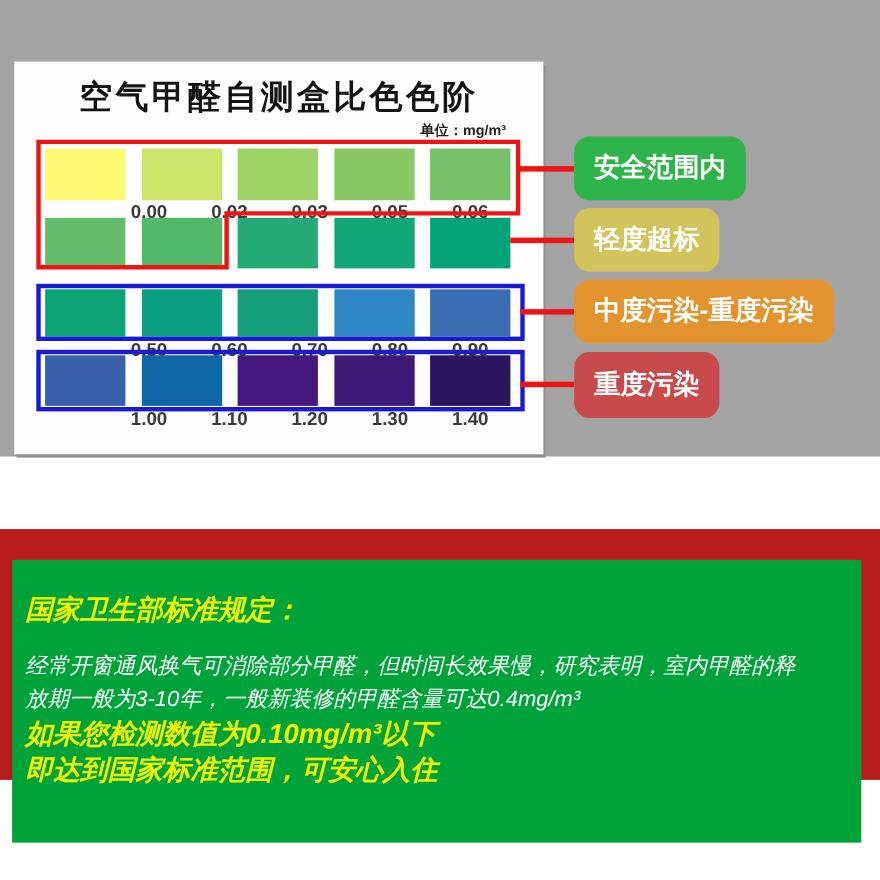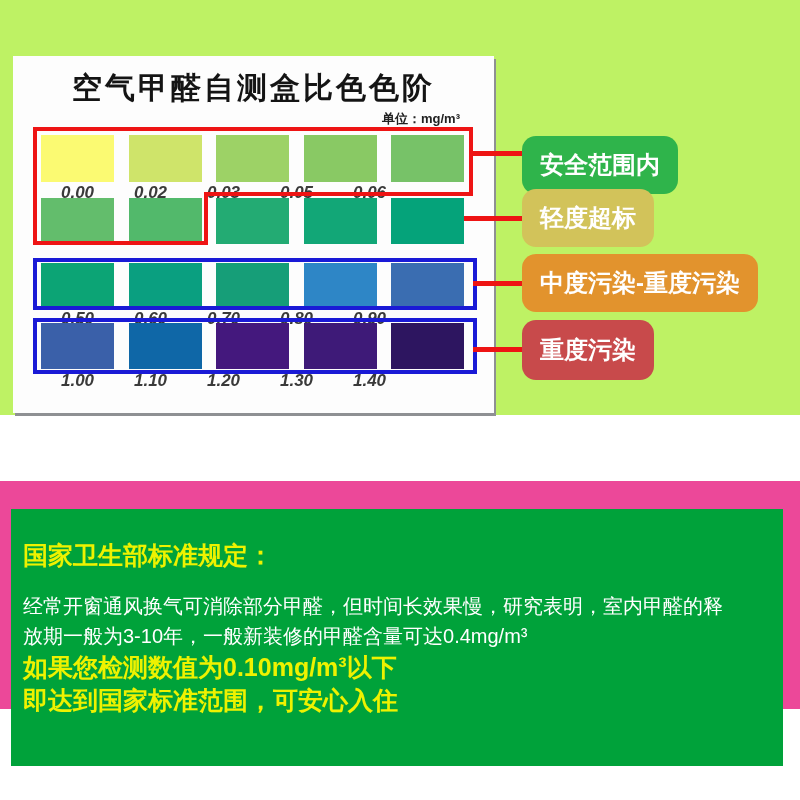--- a/index.html
+++ b/index.html
@@ -1,48 +1,48 @@
 <!DOCTYPE html>
 <html><head>
 <meta charset="utf-8">
 <style>
   html,body{margin:0;padding:0;background:#ffffff;}
   .stage{position:relative;width:800px;height:800px;overflow:hidden;
          font-family:"Liberation Sans","DejaVu Sans",sans-serif;}
   
-  .top-section{position:absolute;left:0;top:0;width:800px;height:415px;background:#bef264;}
+  .top-section{position:absolute;left:0;top:0;width:800px;height:415px;background:#a3a3a3;}
   .card{position:absolute;left:13px;top:56px;width:481px;height:357px;background:#fdfdfd;
         box-shadow:2px 3px 0 #8e9093;}
   .card-title{position:absolute;left:0;top:12px;width:100%;text-align:center;
               font-size:30px;font-weight:900;color:#141414;letter-spacing:3px;}
   .card-unit{position:absolute;right:34px;top:54px;font-size:13px;font-weight:bold;color:#222;margin-left:14px;}
   .sw-row{position:absolute;left:28px;width:423px;display:flex;justify-content:space-between;}
   .swatch{width:73px;}
   .r1 .swatch{height:47px;} .r2 .swatch{height:46px;} .r3 .swatch{height:43px;} .r4 .swatch{height:46px;}
-  .val-row{position:absolute;left:28px;width:423px;display:flex;justify-content:flex-start;font-style:italic;}
+  .val-row{position:absolute;left:28px;width:423px;display:flex;justify-content:flex-end;}
   .val{width:73px;text-align:center;font-size:17px;font-weight:bold;color:#3a3a3a;}
   .val.hl{color:#e0532b;}
   .card-note{position:absolute;left:0;top:332px;width:100%;text-align:center;
              font-size:15px;font-weight:bold;color:#e0532b;}
   
   .overlay{position:absolute;left:0;top:0;width:800px;height:481px;pointer-events:none;}
   .bluebox{position:absolute;left:33px;width:436px;border:4px solid #1a1ad6;background:transparent;}
   .bluebox.b1{top:258px;height:44px;}
   .bluebox.b2{top:318px;height:48px;}
   .connector{position:absolute;height:5px;background:#ee1414;}
   .c1{left:471px;top:151px;width:51px;}
   .c2{left:464px;top:216px;width:58px;}
   .c3{left:473px;top:281px;width:49px;}
   .c4{left:473px;top:347px;width:49px;}
   
   .zone-label{position:absolute;left:522px;height:58px;line-height:58px;padding:0 18px;
               border-radius:14px;color:#ffffff;font-size:24px;font-weight:900;white-space:nowrap;}
-  .z0{top:136px;} .z1{top:189px;} .z2{top:254px;} .z3{top:320px;height:60px;line-height:60px;}
+  .z0{top:124px;} .z1{top:189px;} .z2{top:254px;} .z3{top:320px;height:60px;line-height:60px;}
   
-  .bottom-section{position:absolute;left:0;top:481px;width:800px;height:228px;background:#ec4899;}
+  .bottom-section{position:absolute;left:0;top:481px;width:800px;height:228px;background:#b91c1c;font-style:italic;}
   .green-panel{position:absolute;left:11px;top:28px;width:772px;height:257px;background:#00a23a;
                box-sizing:border-box;padding:30px 18px 0 12px;}
   .gp-h{font-size:25px;font-weight:bold;color:#eef200;line-height:32px;}
   .gp-body{margin-top:20px;font-size:20px;color:#ffffff;line-height:30px;}
   .gp-c{font-size:25px;font-weight:bold;color:#eef200;line-height:33px;}
   .gp-c.first{}
 </style>
 </head>
 <body>
 

